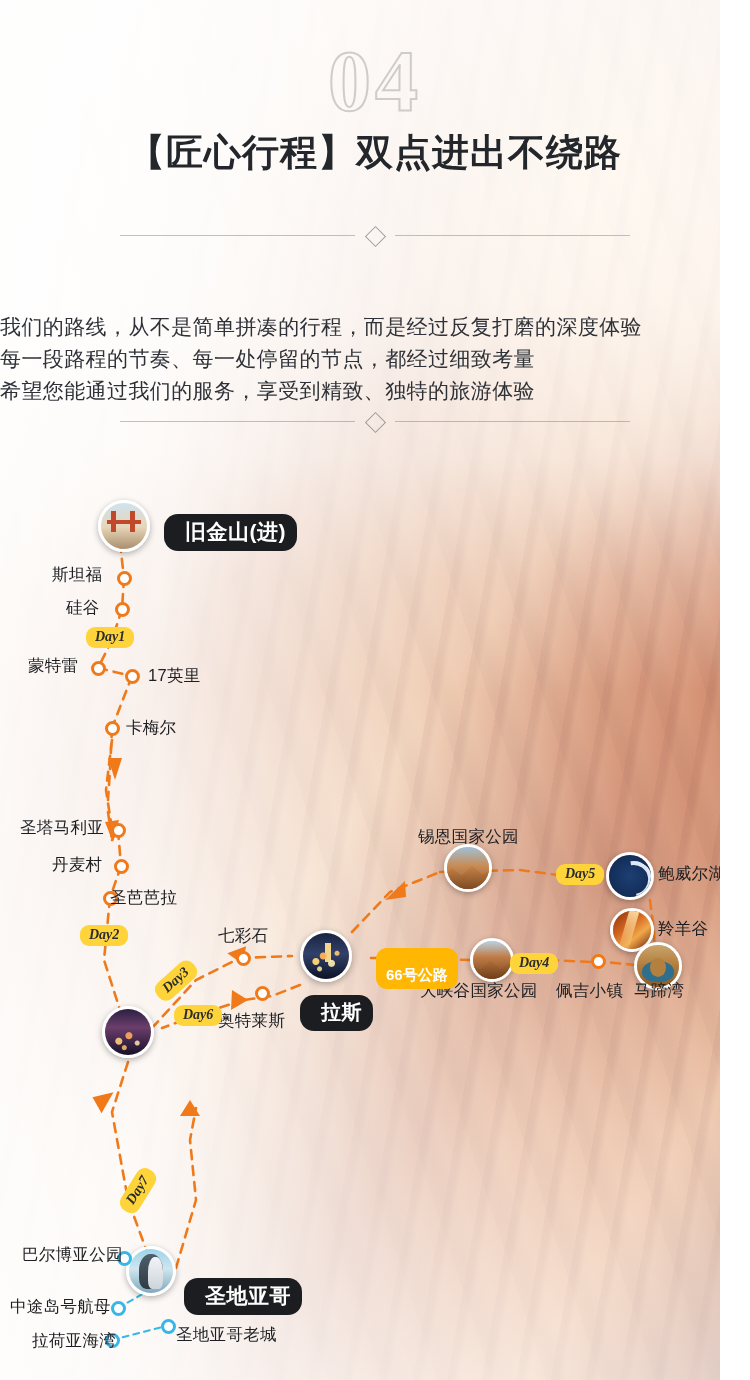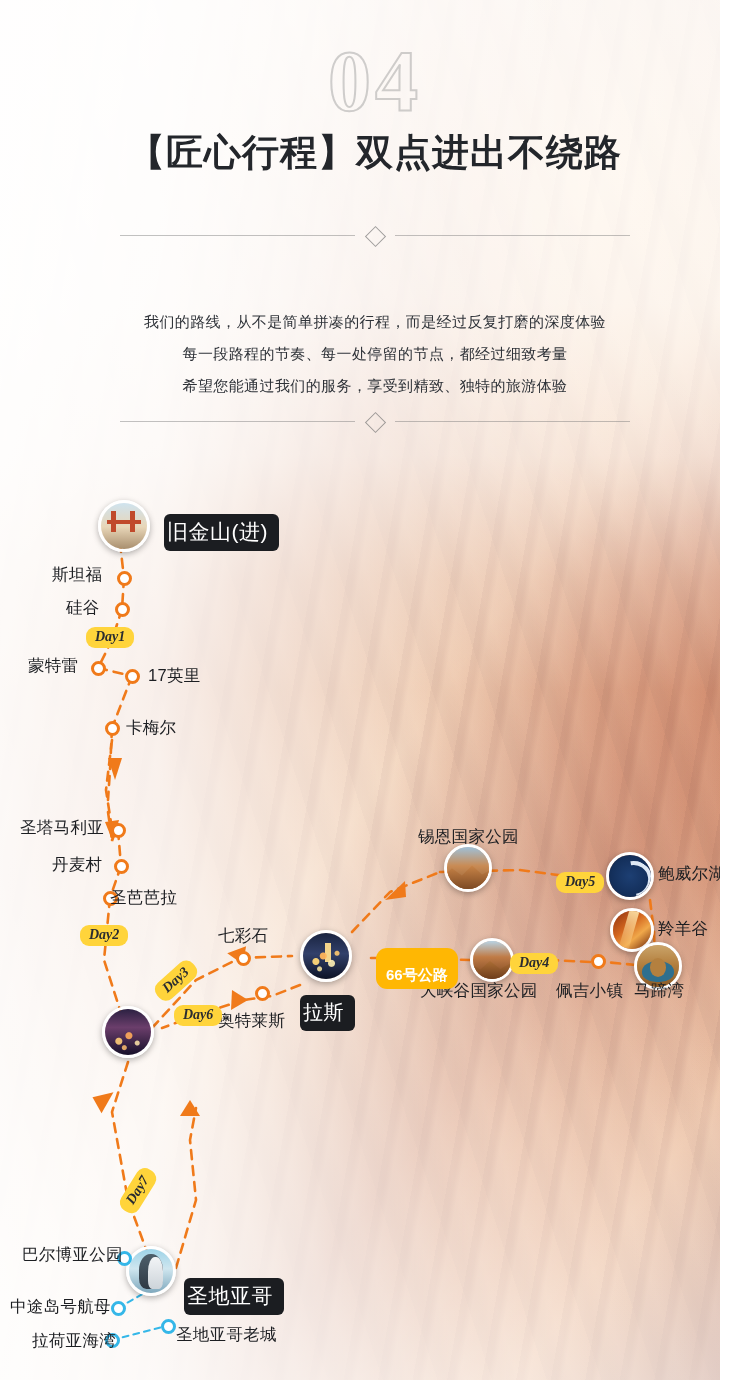--- a/index.html
+++ b/index.html
@@ -129,22 +129,21 @@
     font-size: 18px;
     font-weight: bold;
     line-height: 34px;
     text-align: center;
     letter-spacing: 1px;
   }
   .para {
     position: absolute;
     left: 0;
     width: 750px;
-    text-align: center;
-    font-size: 15px;
+    font-size: 21px;
     color: #2e3238;
     letter-spacing: 0.4px;
   }
   .para.l1 { top: 313px; }
   .para.l2 { top: 345px; }
   .para.l3 { top: 377px; }
 
   
   .map {
     position: absolute;
@@ -320,24 +319,24 @@
     width: 34%; height: 72%;
     background: linear-gradient(180deg, #f2f4f6 0%, #cdd4da 100%);
     border-radius: 46% 46% 26% 26%;
   }
 
   
   .label-dark {
     position: absolute;
     background: #1b1d21;
     color: #ffffff;
-    font-weight: normal;
+    font-weight: bold;
     font-size: 21px;
-    padding: 4px 11px 5px 3px;
-    border-radius: 6px;
+    padding: 4px 11px 5px 21px;
+    border-radius: 14px;
     white-space: nowrap;
     letter-spacing: 0.5px;
   }
   .label-plain {
     position: absolute;
     color: #1c1e22;
     font-size: 16.5px;
     white-space: nowrap;
     letter-spacing: 0.3px;
   }
@@ -547,20 +546,20 @@
     <div class="label-plain" style="left:420px; top:540px;">大峡谷国家公园</div>
     <div class="label-plain" style="left:22px; top:804px;">巴尔博亚公园</div>
     <div class="label-plain" style="left:10px; top:856px;">中途岛号航母</div>
     <div class="label-plain" style="left:32px; top:890px;">拉荷亚海湾</div>
     <div class="label-plain" style="left:176px; top:884px;">圣地亚哥老城</div>
 
     <div class="day-tag" style="left:86px; top:187px;">Day1</div>
     <div class="day-tag" style="left:80px; top:485px;">Day2</div>
     <div class="day-tag" style="left:152px; top:530px; transform: rotate(-42deg);">Day3</div>
     <div class="day-tag" style="left:510px; top:513px;">Day4</div>
-    <div class="day-tag" style="left:556px; top:424px;margin-top:8px;">Day5</div>
+    <div class="day-tag" style="left:556px; top:424px;">Day5</div>
     <div class="day-tag" style="left:174px; top:565px;">Day6</div>
     <div class="day-tag" style="left:114px; top:740px; transform: rotate(-58deg);">Day7</div>
 
     <div class="road-tag" style="left:376px; top:508px;">66号公路</div>
 
   </div>
 </div>
 
 </body></html>

